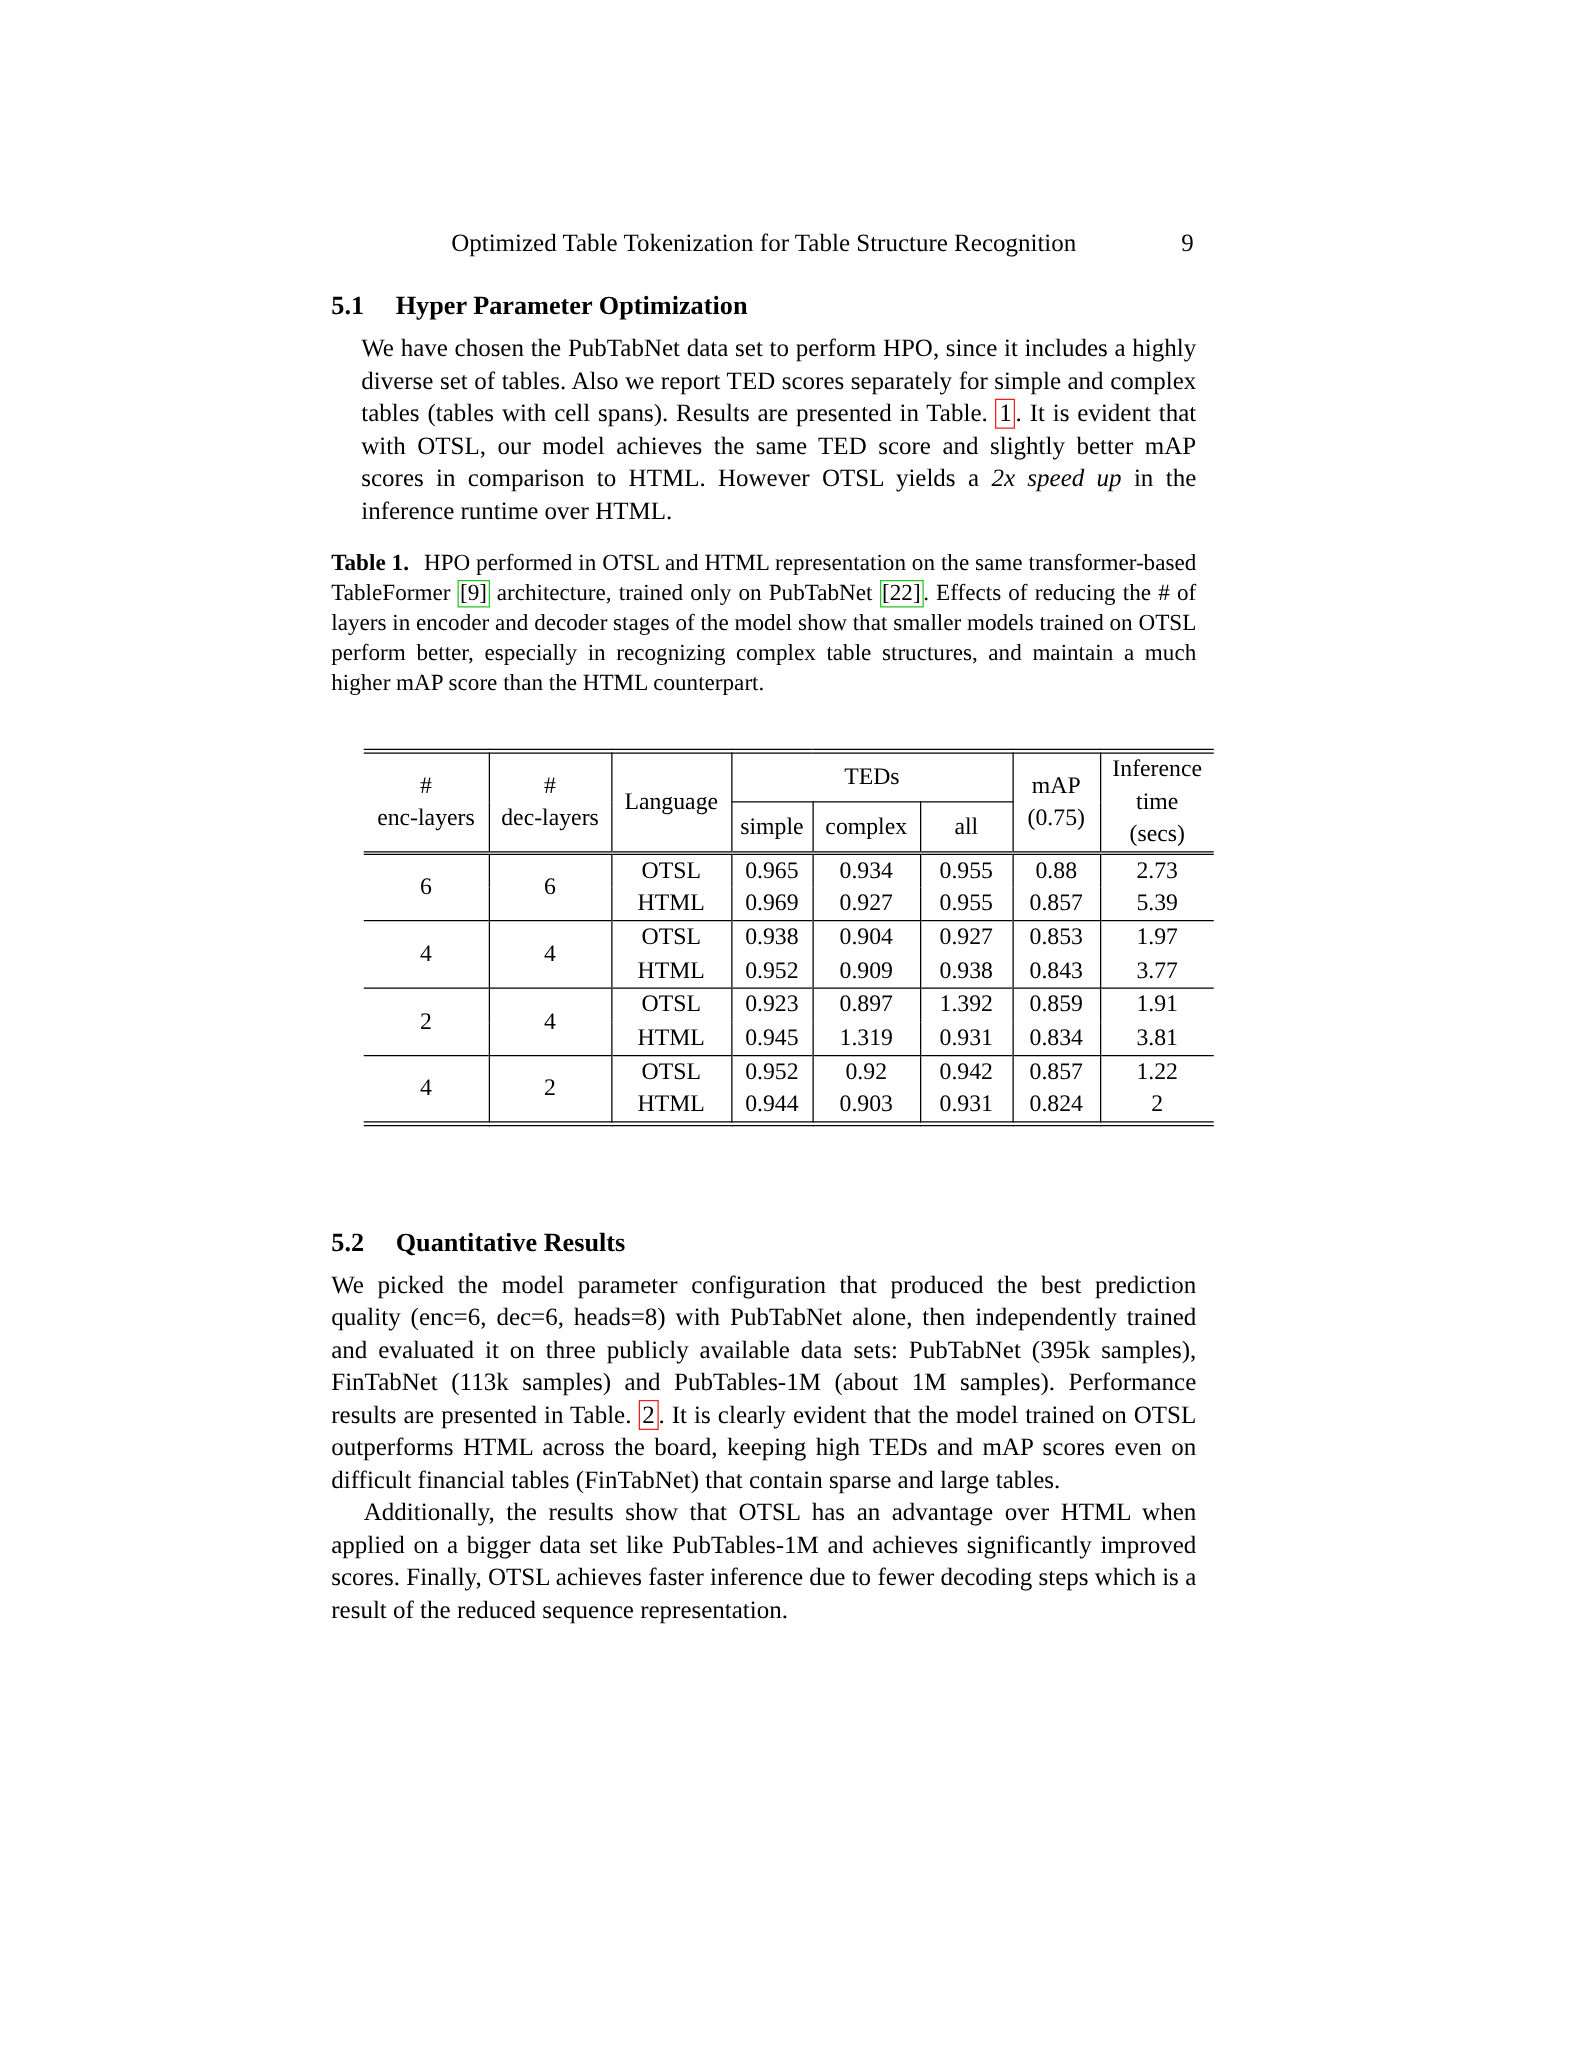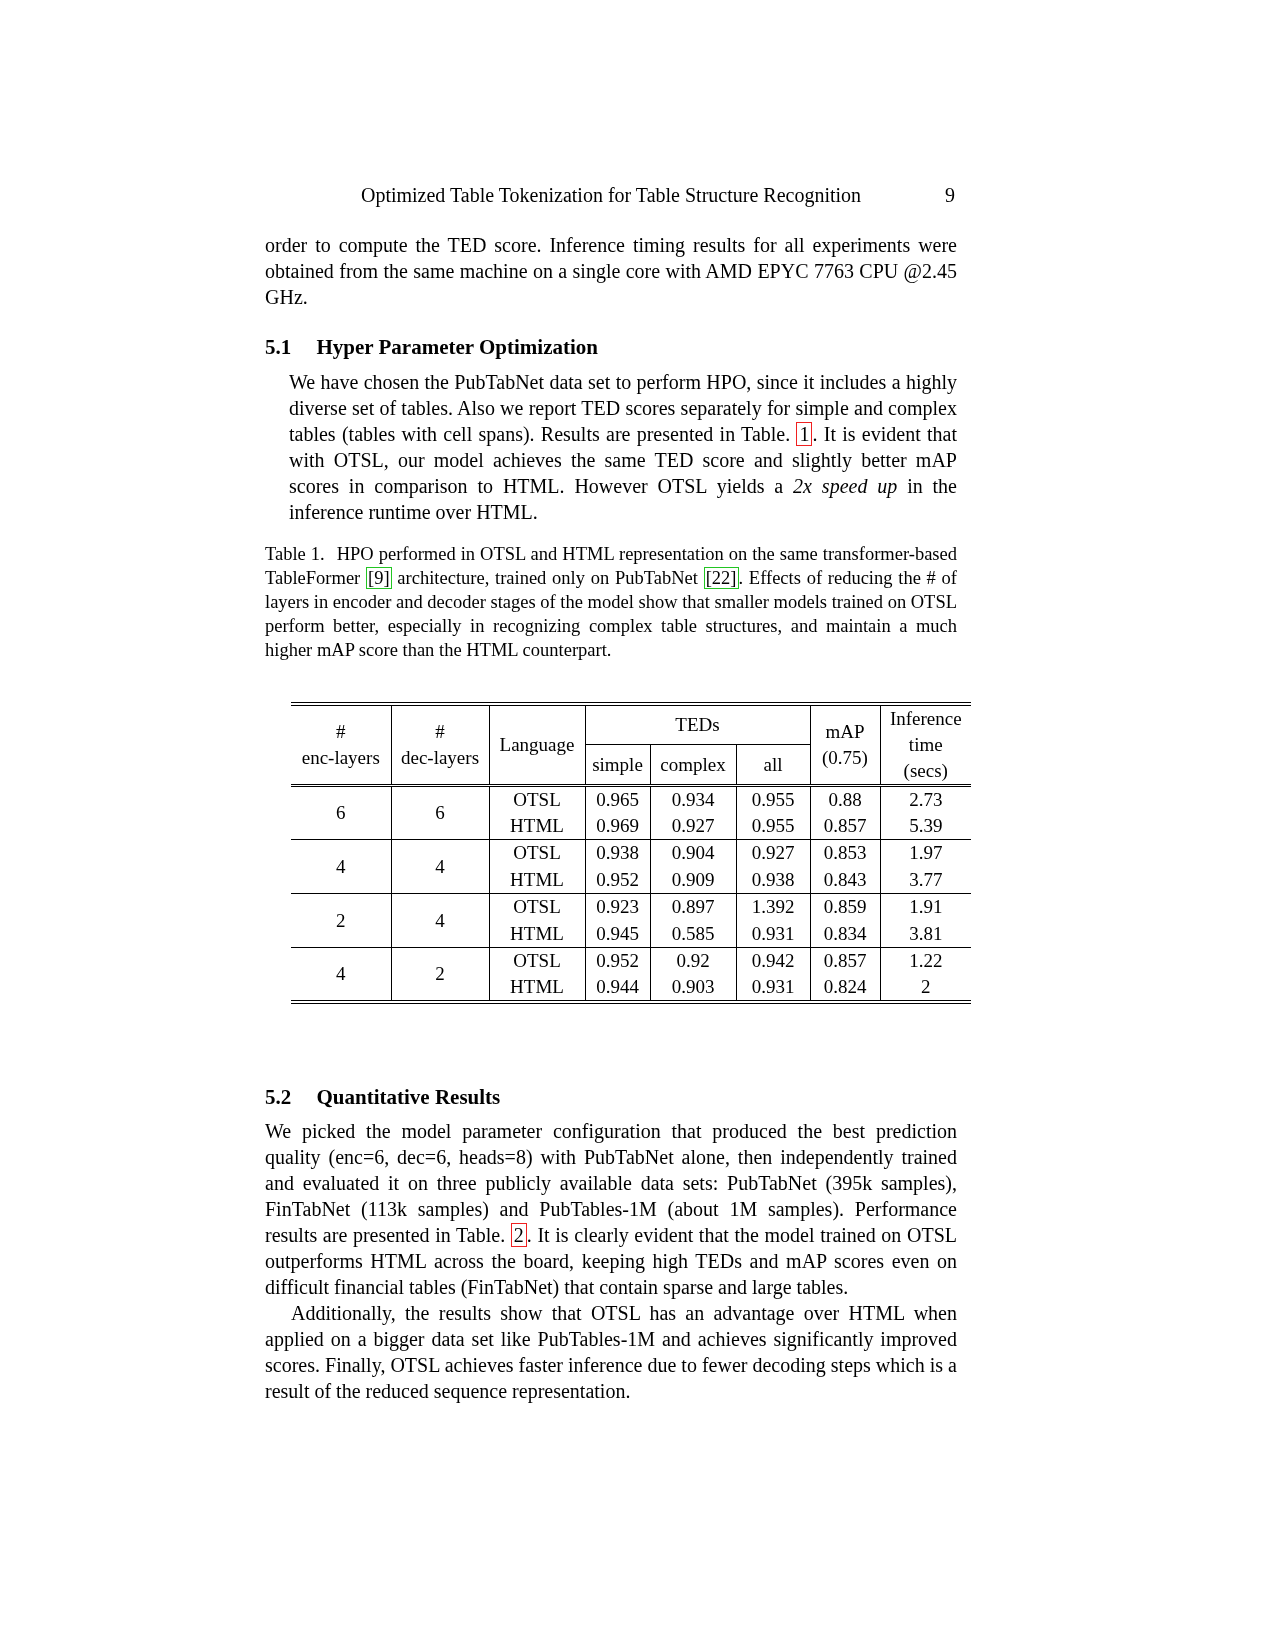--- a/index.html
+++ b/index.html
@@ -18,21 +18,21 @@
 
   h2 { font-size:21px; line-height:26px; margin:0; font-weight:bold; text-align:left; }
   .h51 { margin-top:24px; }
   .h52 { margin-top:80px; }
   .sec-num { display:inline-block; margin-right:20px; }
   .p51 { margin-top:9px;margin-left:24px; }
   .p52 { margin-top:8px; }
   .indent { text-indent:26px; }
 
   .caption { margin-top:17px; font-size:18.5px; line-height:24px; text-align:justify; }
-  .cap-label { font-weight:normal; padding-right:12px; }
+  .cap-label { font-weight:bold; padding-right:12px; }
 
   .ref-box  { border:1.5px solid var(--ref-border,#f02020);  padding:0 2px; cursor:pointer; }
   .cite-box { border:1.5px solid var(--cite-border,#22c522); padding:0 1px; cursor:pointer; }
   .it { font-style:italic; }
 
   table.results {
     border-collapse:collapse; margin:40px 0 0 26px; width:680px;
     font-size:19px; border-top:4px double #000; border-bottom:4px double #000;
   }
   .results th, .results td {
@@ -53,23 +53,20 @@
 <body>
 
 <div class="page">
   <div class="col">
 
     <div class="running-head">
       <span>Optimized Table Tokenization for Table Structure Recognition</span>
       <span class="page-num">9</span>
     </div>
 
-    <p class="intro">
-      <span>order to compute the TED score. Inference timing results for all experiments were obtained from the same machine on a single core with AMD EPYC 7763 CPU @2.45 GHz.</span>
-    </p>
 
     <h2 class="h51">
       <span class="sec-num">5.1</span>
       <span>Hyper Parameter Optimization</span>
     </h2>
 
     <p class="p51">
       <span>We have chosen the PubTabNet data set to perform HPO, since it includes a highly diverse set of tables. Also we report TED scores separately for simple and complex tables (tables with cell spans). Results are presented in Table. </span><span class="ref-box">1</span><span>. It is evident that with OTSL, our model achieves the same TED score and slightly better mAP scores in comparison to HTML. However OTSL yields a </span><span class="it">2x speed up</span><span> in the inference runtime over HTML.</span>
     </p>
 
@@ -165,21 +162,21 @@
           <td>OTSL</td>
           <td>0.923</td>
           <td>0.897</td>
           <td>1.392</td>
           <td class="b">0.859</td>
           <td class="b no-r">1.91</td>
         </tr>
         <tr>
           <td>HTML</td>
           <td>0.945</td>
-          <td>0.585</td>
+          <td>1.319</td>
           <td class="b">0.931</td>
           <td>0.834</td>
           <td class="no-r">3.81</td>
         </tr>
 
         <tr class="gsep">
           <td rowspan="2" class="no-l">4</td>
           <td rowspan="2">2</td>
           <td>OTSL</td>
           <td>0.952</td>

